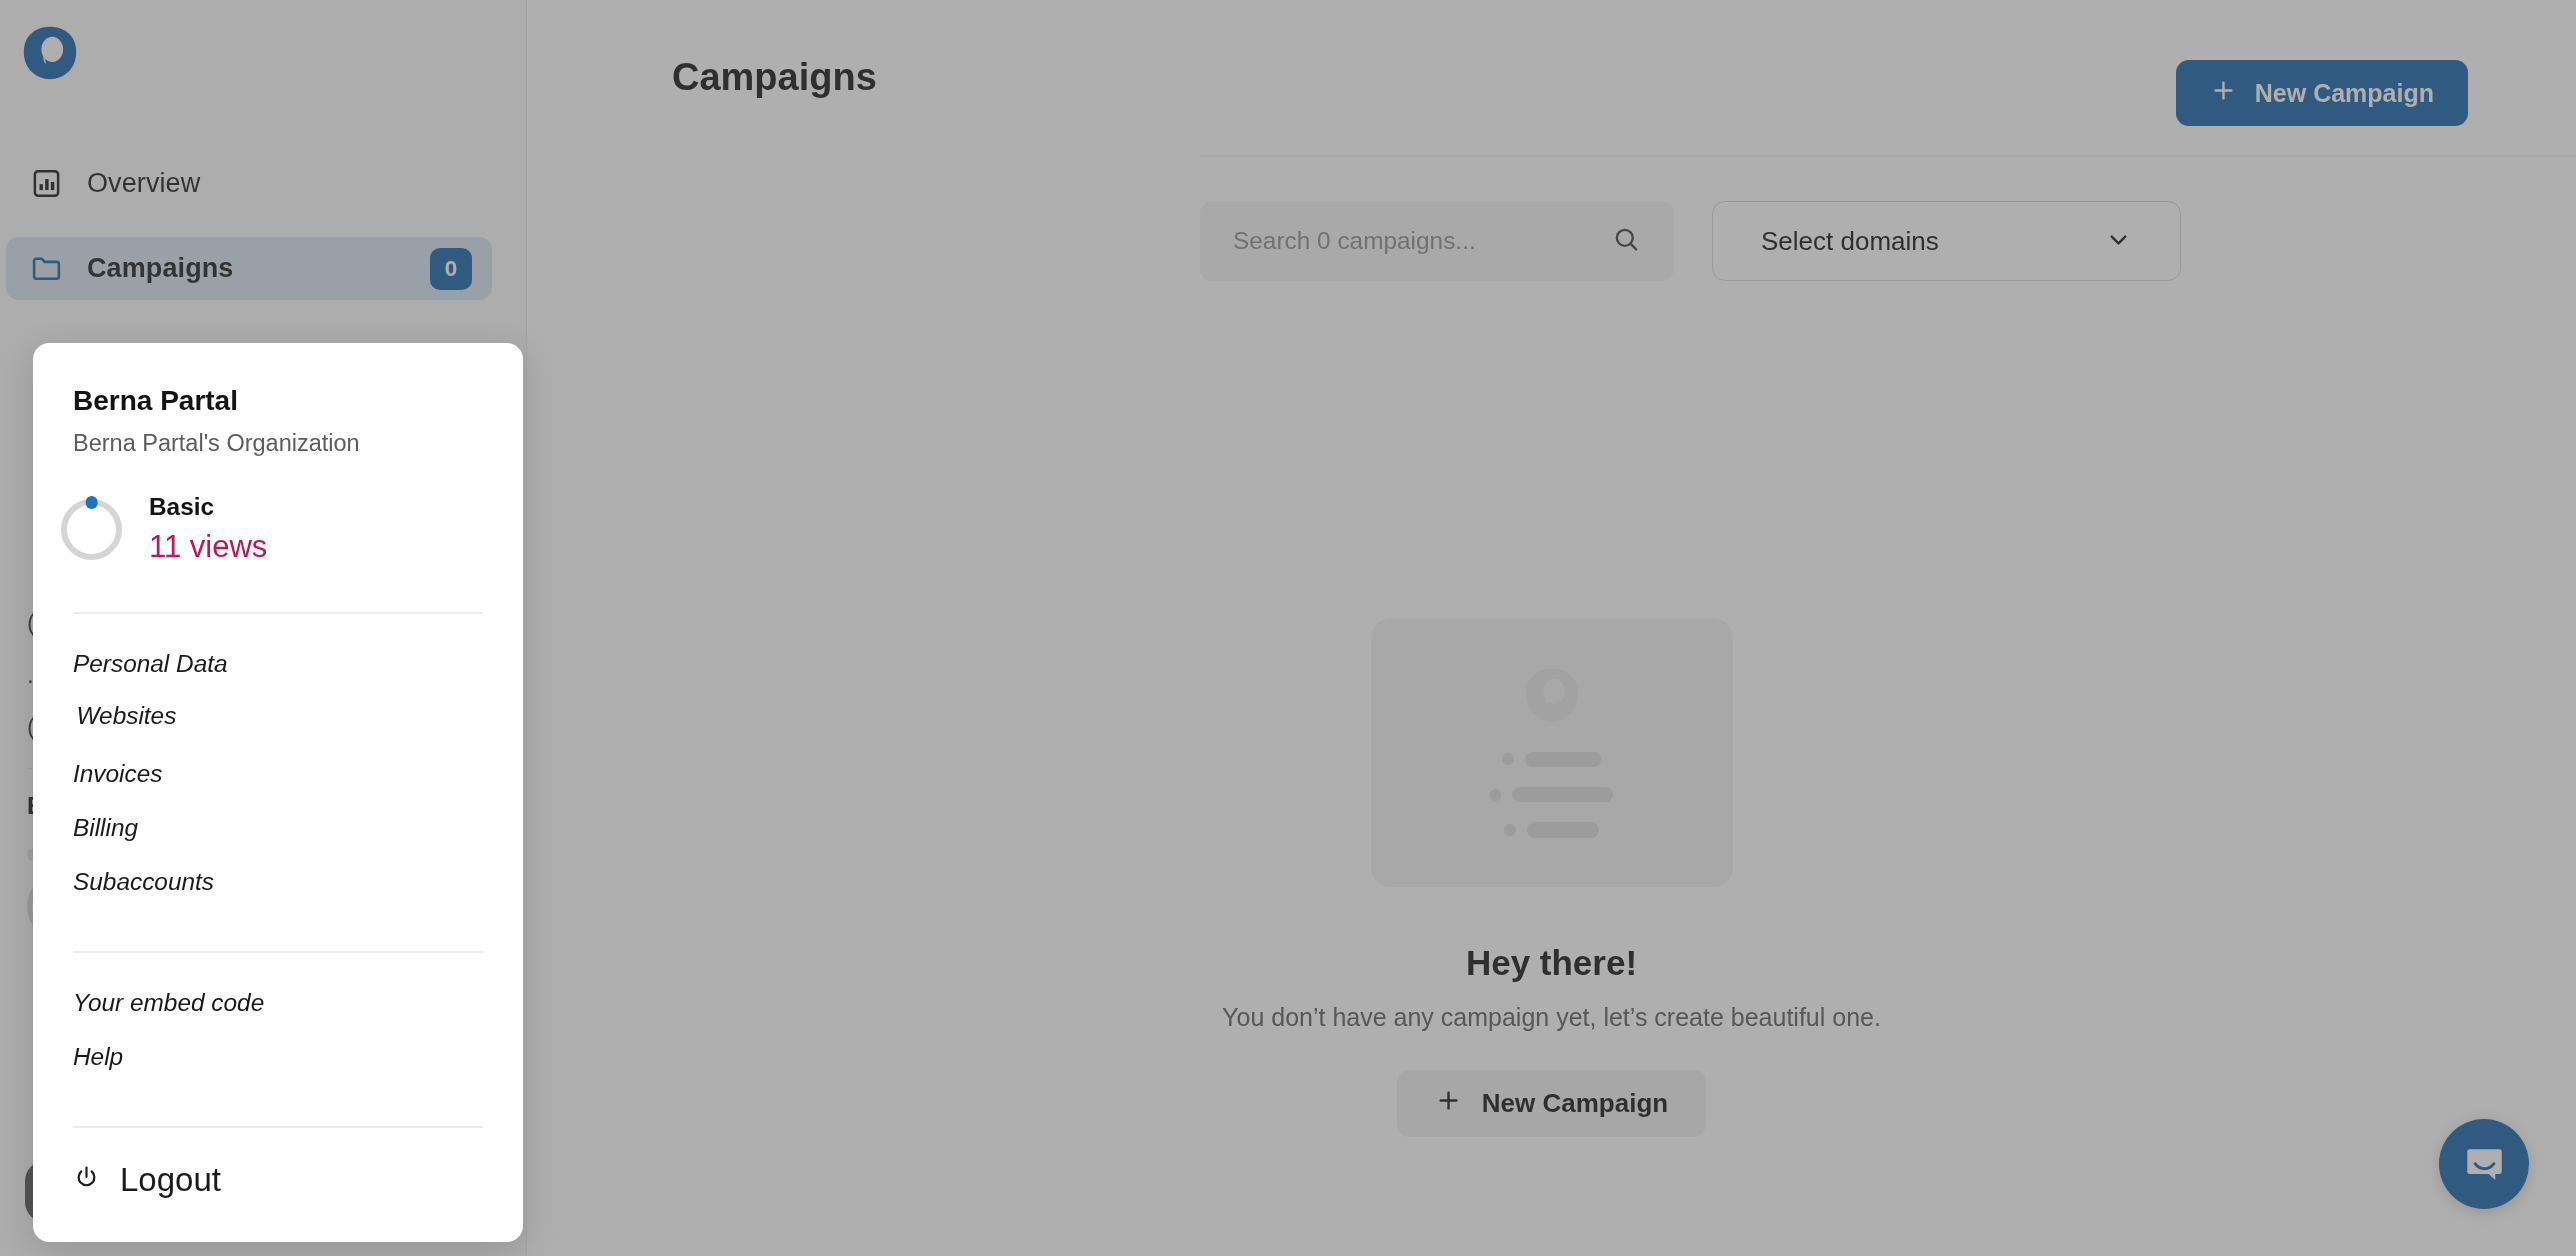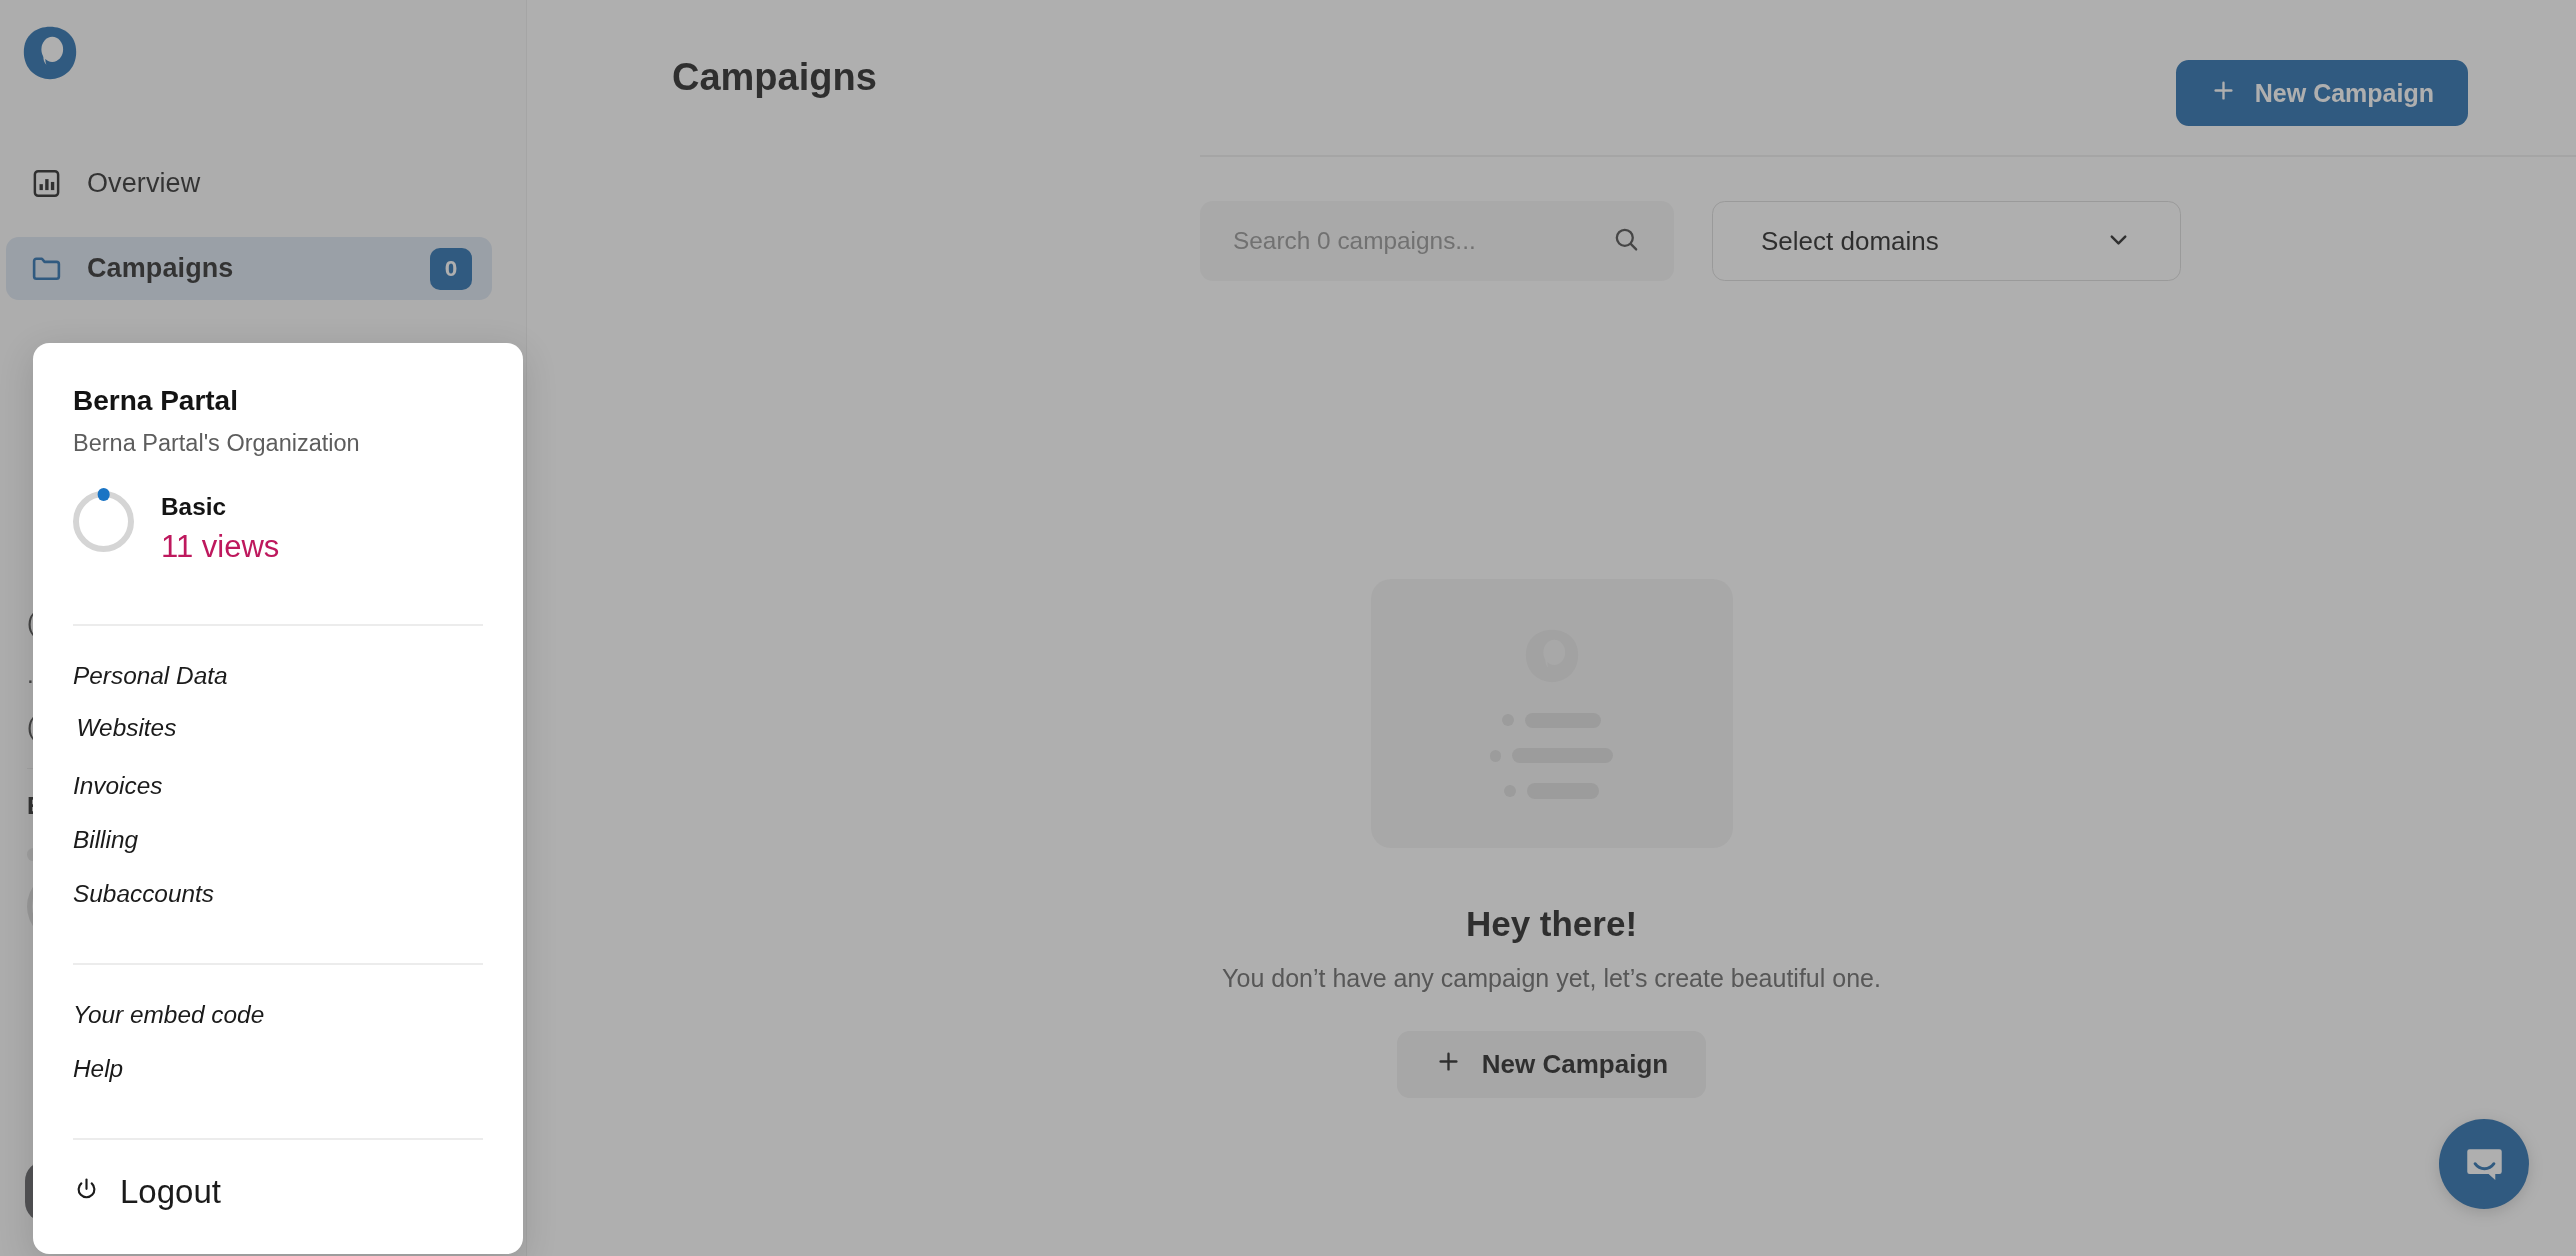--- a/index.html
+++ b/index.html
@@ -223,21 +223,21 @@
   }
   .domain-label {
     font-size: 26px;
     color: #111111;
   }
   .domain-chevron { margin-left: auto; }
 
   
   .empty-state {
     position: absolute;
-    left: 0; right: 0; top: 579px;
+    left: 0; right: 0; top: 618px;
     display: flex; flex-direction: column; align-items: center;
   }
   .empty-card {
     width: 362px; height: 269px;
     border-radius: 20px;
     background: #f3f3f3;
     display: flex; flex-direction: column; align-items: center;
     justify-content: center;
     gap: 20px;
     margin-bottom: 56px;
@@ -313,23 +313,23 @@
     margin-bottom: 12.7px;
   }
   .am-org {
     font-size: 23.5px;
     color: #5d5d5d;
     padding: 0 40px;
     margin-bottom: 34px;
   }
 
   .am-plan {
-    display: flex; align-items: flex-start;
-    padding: 0 40px;
-    margin-bottom: 56px;
+    display: flex; align-items: center;
+    padding: 0 28px;
+    margin-bottom: 44px;
   }
   .am-ring {
     position: relative;
     width: 61px; height: 61px;
     flex: 0 0 61px;
     margin-right: 27px;
   }
   .am-ring-track {
     position: absolute; inset: 0;
     border-radius: 50%;

